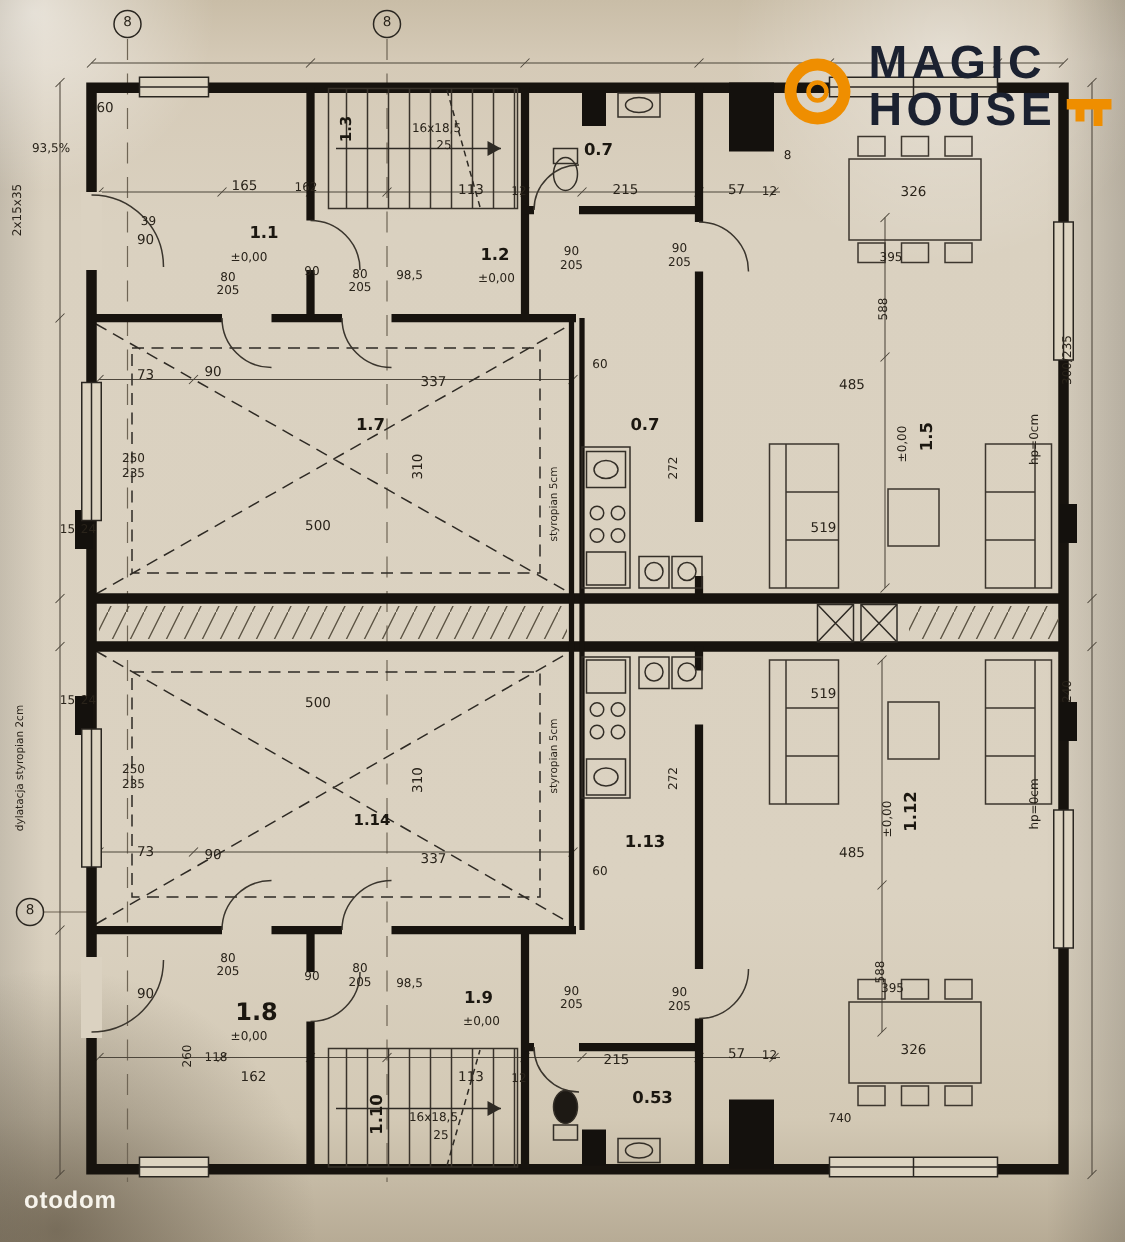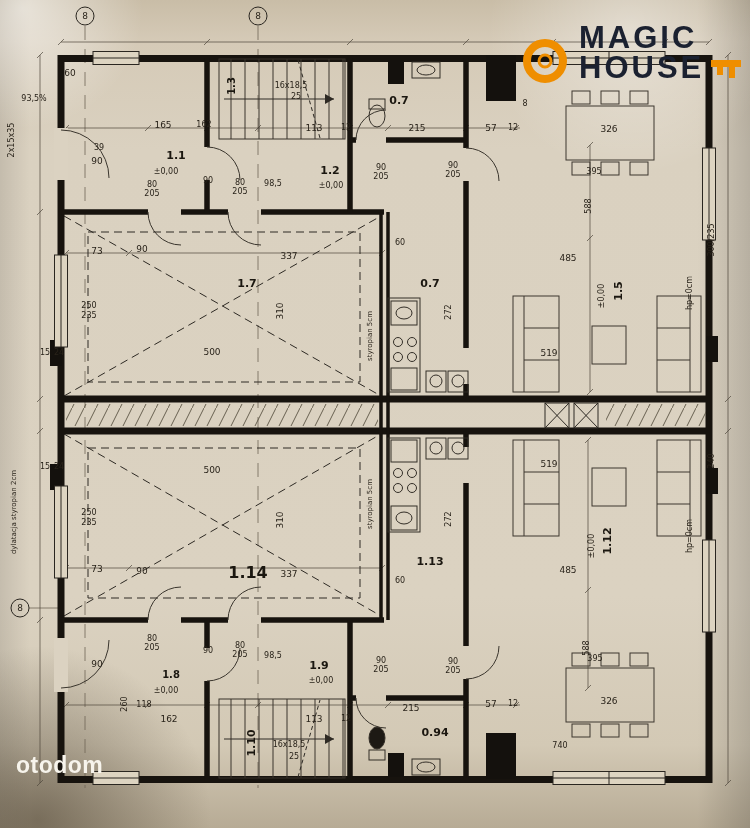--- a/index.html
+++ b/index.html
@@ -15,33 +15,33 @@
   }
   .plan-svg{position:absolute;left:0;top:0;}
   .labels{position:absolute;left:0;top:0;width:100%;height:100%;z-index:5;pointer-events:none;}
   .lbl{
     position:absolute;transform:translate(-50%,-50%);
     color:#29231a;line-height:1;white-space:nowrap;
     font-family:"DejaVu Sans",sans-serif;
   }
   .lbl.bold{font-weight:bold;color:#1b1710;}
   .logo{
-    position:absolute;left:518px;top:18px;display:flex;align-items:center;gap:7px;z-index:6;
+    position:absolute;left:518px;top:18px;display:flex;align-items:flex-end;gap:7px;z-index:6;
   }
   .logo-key{margin-top:16px;}
   .logo-text{display:flex;flex-direction:column;}
   .logo-word{
     font-family:"Liberation Sans",sans-serif;font-weight:700;
     font-size:31px;letter-spacing:3px;line-height:.98;color:#1b2130;
   }
   .logo-bit{margin-top:28px;}
   .watermark{
-    position:absolute;left:16px;top:752px;z-index:6;
+    position:absolute;left:16px;top:792px;z-index:6;
     font-family:"Liberation Sans",sans-serif;font-weight:700;
-    font-size:23px;letter-spacing:.5px;color:#f7f4ec;
+    font-size:16px;letter-spacing:.5px;color:#f7f4ec;
   }
 </style>
 </head>
 <body>
 
 <div class="stage">
 
   <svg class="plan-svg" width="750" height="828" viewBox="0 0 750 828">
     <defs>
       <pattern id="hatch" width="12" height="24" patternUnits="userSpaceOnUse">
@@ -314,21 +314,21 @@
       <span class="lbl" style="left: 212px; top: 352px; font-size: 9px; transform: translate(-50%, -50%);">500</span>
       <span class="lbl" style="left: 89px; top: 306px; font-size: 8px; transform: translate(-50%, -50%);">250</span>
       <span class="lbl" style="left: 89px; top: 316px; font-size: 8px; transform: translate(-50%, -50%);">235</span>
       <span class="lbl" style="left: 97px; top: 251px; font-size: 9px; transform: translate(-50%, -50%);">73</span>
       <span class="lbl" style="left: 142px; top: 249px; font-size: 9px; transform: translate(-50%, -50%);">90</span>
       <span class="lbl" style="left: 45px; top: 353px; font-size: 8px; transform: translate(-50%, -50%);">15</span>
       <span class="lbl" style="left: 59px; top: 353px; font-size: 8px; transform: translate(-50%, -50%);">24</span>
       <span class="lbl" style="left: 400px; top: 243px; font-size: 8px; transform: translate(-50%, -50%);">60</span>
       <span class="lbl" style="left: 212px; top: 470px; font-size: 9px; transform: translate(-50%, -50%);">500</span>
       <span class="lbl" style="left: 280px; top: 520px; font-size: 9px; transform: translate(-50%, -50%) rotate(-90deg);">310</span>
-      <span class="lbl bold" style="left: 248px; top: 548px; font-size: 16px; transform: translate(-50%, -50%); margin-top: 25px;">1.14</span>
+      <span class="lbl bold" style="left: 248px; top: 548px; font-size: 10px; transform: translate(-50%, -50%);">1.14</span>
       <span class="lbl" style="left: 289px; top: 574px; font-size: 9px; transform: translate(-50%, -50%);">337</span>
       <span class="lbl" style="left: 89px; top: 513px; font-size: 8px; transform: translate(-50%, -50%);">250</span>
       <span class="lbl" style="left: 89px; top: 523px; font-size: 8px; transform: translate(-50%, -50%);">235</span>
       <span class="lbl" style="left: 97px; top: 569px; font-size: 9px; transform: translate(-50%, -50%);">73</span>
       <span class="lbl" style="left: 142px; top: 571px; font-size: 9px; transform: translate(-50%, -50%);">90</span>
       <span class="lbl" style="left: 45px; top: 467px; font-size: 8px; transform: translate(-50%, -50%);">15</span>
       <span class="lbl" style="left: 59px; top: 467px; font-size: 8px; transform: translate(-50%, -50%);">24</span>
       <span class="lbl" style="left: 14px; top: 512px; font-size: 7px; transform: translate(-50%, -50%) rotate(-90deg);">dylatacja styropian 2cm</span>
       <span class="lbl bold" style="left: 430px; top: 561px; font-size: 11px; transform: translate(-50%, -50%);">1.13</span>
       <span class="lbl" style="left: 449px; top: 519px; font-size: 8px; transform: translate(-50%, -50%) rotate(-90deg);">272</span>
@@ -348,32 +348,32 @@
       <span class="lbl" style="left: 208px; top: 651px; font-size: 8px; transform: translate(-50%, -50%);">90</span>
       <span class="lbl" style="left: 240px; top: 646px; font-size: 8px; transform: translate(-50%, -50%);">80</span>
       <span class="lbl" style="left: 240px; top: 655px; font-size: 8px; transform: translate(-50%, -50%);">205</span>
       <span class="lbl" style="left: 273px; top: 656px; font-size: 8px; transform: translate(-50%, -50%);">98,5</span>
       <span class="lbl" style="left: 381px; top: 661px; font-size: 8px; transform: translate(-50%, -50%);">90</span>
       <span class="lbl" style="left: 381px; top: 670px; font-size: 8px; transform: translate(-50%, -50%);">205</span>
       <span class="lbl" style="left: 453px; top: 662px; font-size: 8px; transform: translate(-50%, -50%);">90</span>
       <span class="lbl" style="left: 453px; top: 671px; font-size: 8px; transform: translate(-50%, -50%);">205</span>
       <span class="lbl bold" style="left: 319px; top: 665px; font-size: 11px; transform: translate(-50%, -50%);">1.9</span>
       <span class="lbl" style="left: 321px; top: 681px; font-size: 8px; transform: translate(-50%, -50%);">±0,00</span>
-      <span class="lbl bold" style="left: 171px; top: 675px; font-size: 10px; transform: translate(-50%, -50%);">1.8</span>
+      <span class="lbl bold" style="left: 171px; top: 675px; font-size: 16px; transform: translate(-50%, -50%);">1.8</span>
       <span class="lbl" style="left: 166px; top: 691px; font-size: 8px; transform: translate(-50%, -50%);">±0,00</span>
       <span class="lbl" style="left: 97px; top: 664px; font-size: 9px; transform: translate(-50%, -50%);">90</span>
       <span class="lbl" style="left: 125px; top: 704px; font-size: 8px; transform: translate(-50%, -50%) rotate(-90deg);">260</span>
       <span class="lbl" style="left: 144px; top: 705px; font-size: 8px; transform: translate(-50%, -50%);">118</span>
       <span class="lbl" style="left: 169px; top: 719px; font-size: 9px; transform: translate(-50%, -50%);">162</span>
       <span class="lbl bold" style="left: 251px; top: 743px; font-size: 11px; transform: translate(-50%, -50%) rotate(-90deg);">1.10</span>
       <span class="lbl" style="left: 289px; top: 745px; font-size: 8px; transform: translate(-50%, -50%);">16x18,5</span>
       <span class="lbl" style="left: 294px; top: 757px; font-size: 8px; transform: translate(-50%, -50%);">25</span>
       <span class="lbl" style="left: 314px; top: 719px; font-size: 9px; transform: translate(-50%, -50%);">113</span>
       <span class="lbl" style="left: 346px; top: 719px; font-size: 8px; transform: translate(-50%, -50%);">12</span>
-      <span class="lbl bold" style="left: 435px; top: 732px; font-size: 11px; transform: translate(-50%, -50%);">0.94</span>
+      <span class="lbl bold" style="left: 435px; top: 732px; font-size: 11px; transform: translate(-50%, -50%);">0.53</span>
       <span class="lbl" style="left: 411px; top: 708px; font-size: 9px; transform: translate(-50%, -50%);">215</span>
       <span class="lbl" style="left: 491px; top: 704px; font-size: 9px; transform: translate(-50%, -50%);">57</span>
       <span class="lbl" style="left: 513px; top: 704px; font-size: 8px; transform: translate(-50%, -50%);">12</span>
       <span class="lbl" style="left: 524px; top: 746px; font-size: 8px; transform: translate(-50%, -50%); margin-left: 36px;">740</span>
     </div>
 
   <div class="logo">
     <svg class="logo-key" width="54" height="54" viewBox="0 0 54 54">
       <circle cx="27" cy="27" r="18" fill="none" stroke="#ef8e00" stroke-width="8"></circle>
       <circle cx="27" cy="27" r="6" fill="none" stroke="#ef8e00" stroke-width="3"></circle>

